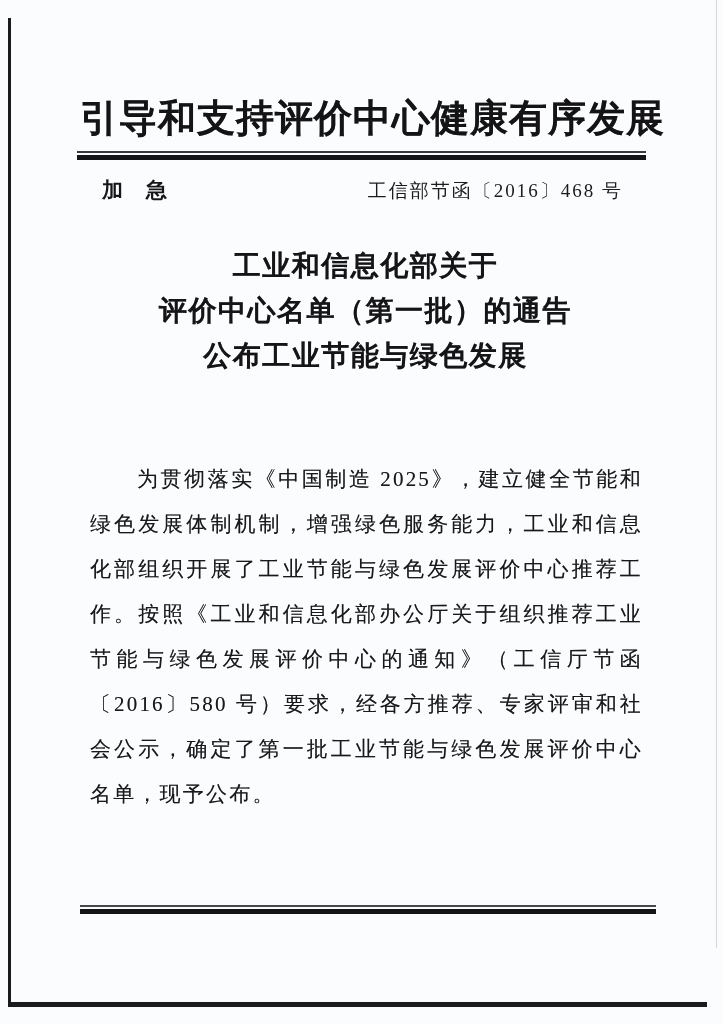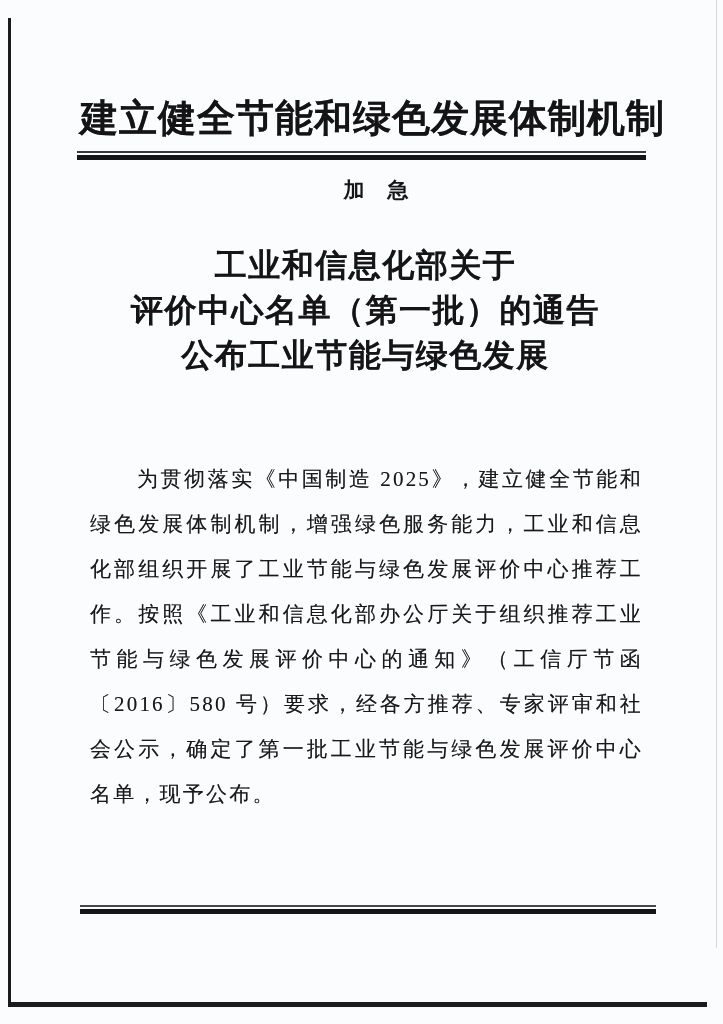--- a/index.html
+++ b/index.html
@@ -55,42 +55,42 @@
   .header-rule {
     position: absolute;
     top: 151px; left: -3px; right: 5px;
   }
   .rule-thin  { height: 2px; background: #3a3b3d; margin-bottom: 2px; }
   .rule-thick { height: 5px; background: #141517; }
   .meta-row {
     position: absolute;
     top: 176px; left: 0; right: 0;
     display: flex;
-    justify-content: center;
+    justify-content: space-between;
     align-items: baseline;
   }
   .urgency-label {
     padding-left: 22px;
     font-size: 21px;
     font-weight: bold;
     letter-spacing: 1px;
     color: #161618;
   }
   .doc-number {
     padding-right: 28px;
     font-size: 19px;
     letter-spacing: 2px;
     color: #1b1b1d;
     white-space: nowrap;
   }
   .doc-title {
     position: absolute;
     top: 243px; left: 0; right: 0;
     text-align: center;
-    font-size: 32px;
+    font-size: 28px;
     line-height: 45px;
     font-weight: bold;
     letter-spacing: 1.5px;
     color: #151517;
     text-shadow: 0 0 0.5px rgba(20,20,22,0.55);
     font-family: Liberation Serif, serif;
   }
   .body-text {
     position: absolute;
     top: 449px; left: 2px; right: 0;
@@ -116,29 +116,30 @@
 <body>
 
 <div class="page">
 
   <div class="scan-edge-left"></div>
   <div class="scan-edge-bottom"></div>
   <div class="scan-edge-right"></div>
 
   <div class="content">
 
-    <div class="ministry-title">建立健全节能和绿色发展体制机制</div>
+    <div class="ministry-title">引导和支持评价中心健康有序发展</div>
 
     <div class="header-rule">
       <div class="rule-thin"></div>
       <div class="rule-thick"></div>
     </div>
 
     <div class="meta-row">
       <span class="urgency-label">加　急</span>
+      <span class="doc-number">工信部节函〔2016〕468 号</span>
     </div>
 
     <div class="doc-title">
       <div>工业和信息化部关于</div>
       <div>评价中心名单（第一批）的通告</div>
       <div>公布工业节能与绿色发展</div>
     </div>
 
     <div class="body-text">
       <p>为贯彻落实《中国制造 2025》，建立健全节能和绿色发展体制机制，增强绿色服务能力，工业和信息化部组织开展了工业节能与绿色发展评价中心推荐工作。按照《工业和信息化部办公厅关于组织推荐工业节能与绿色发展评价中心的通知》（工信厅节函〔2016〕580 号）要求，经各方推荐、专家评审和社会公示，确定了第一批工业节能与绿色发展评价中心名单，现予公布。</p>

